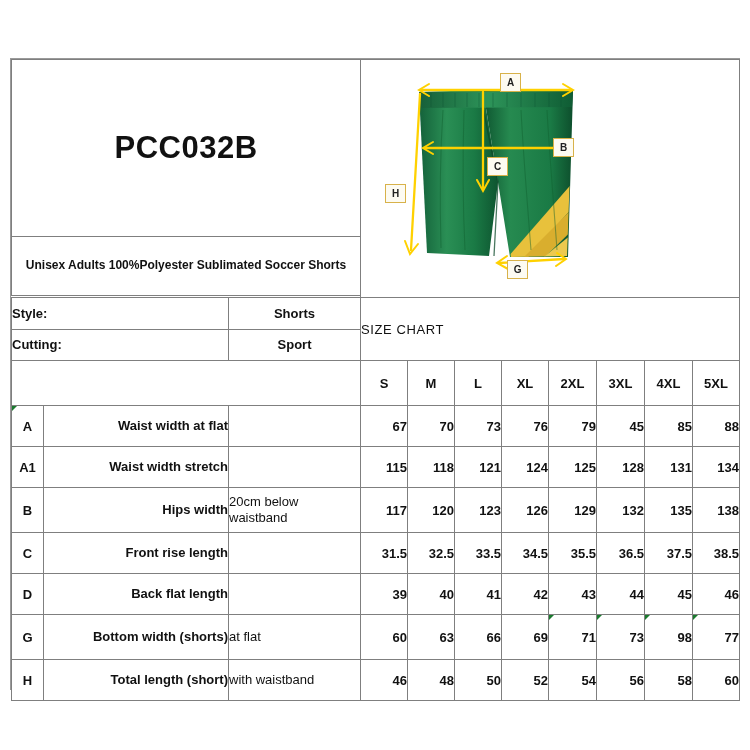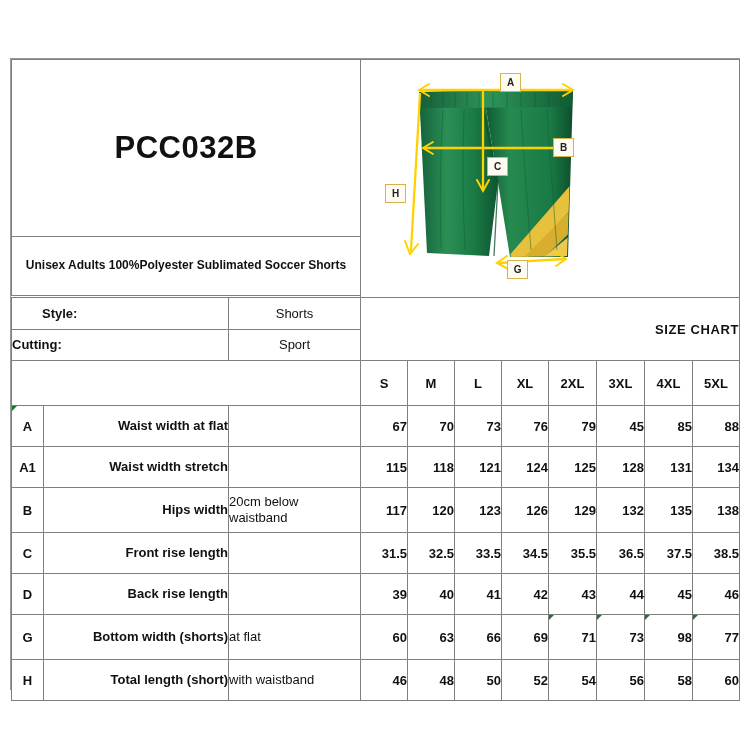--- a/index.html
+++ b/index.html
@@ -68,32 +68,32 @@
   }
 
   
   .row-label-red {
     color: #d81f17;
     font-weight: bold;
     font-size: 15px;
     padding-left: 9px;
   }
   .row-value-bold {
-    font-weight: normal;
+    font-weight: bold;
     font-size: 15px;
     text-align: center;
     color: #111111;
   }
 
   
   .sizechart-band {
     background: #92b3d6;
-    text-align: right;
-    vertical-align: middle;
-    font-weight: bold;
+    text-align: left;
+    vertical-align: middle;
+    font-weight: normal;
     font-size: 12.5px;
     letter-spacing: 0.6px;
     color: #14213b;
     height: 62px;
   }
   .size-head {
     background: #b9cde4;
     text-align: center;
     vertical-align: middle;
     font-weight: bold;
@@ -289,21 +289,21 @@
       <td class="desc-cell" colspan="3">
         <div class="desc-text">Unisex Adults 100%Polyester Sublimated Soccer Shorts</div>
       </td>
     </tr>
 
     <tr>
       <td class="blank" colspan="3" style="height:1px; border-top:0; border-left:0; border-right:0;"></td>
     </tr>
 
     <tr>
-      <td class="row-label-red" colspan="2" style="height:28px;padding-left:30px;">Style:</td>
+      <td class="row-label-red" colspan="2" style="height:28px;">Style:</td>
       <td class="row-value-bold">Shorts</td>
       <td class="sizechart-band" colspan="8" rowspan="2">SIZE CHART</td>
     </tr>
 
     <tr>
       <td class="row-label-red" colspan="2" style="height:28px;">Cutting:</td>
       <td class="row-value-bold">Sport</td>
     </tr>
 
     <tr>
@@ -369,21 +369,21 @@
       <td class="num-cell">33.5</td>
       <td class="num-cell">34.5</td>
       <td class="num-cell">35.5</td>
       <td class="num-cell">36.5</td>
       <td class="num-cell">37.5</td>
       <td class="num-cell">38.5</td>
     </tr>
 
     <tr class="mrow">
       <td class="letter-cell">D</td>
-      <td class="name-cell">Back rise length</td>
+      <td class="name-cell">Back flat length</td>
       <td class="note-cell"></td>
       <td class="num-cell">39</td>
       <td class="num-cell">40</td>
       <td class="num-cell">41</td>
       <td class="num-cell">42</td>
       <td class="num-cell">43</td>
       <td class="num-cell">44</td>
       <td class="num-cell">45</td>
       <td class="num-cell">46</td>
     </tr>

